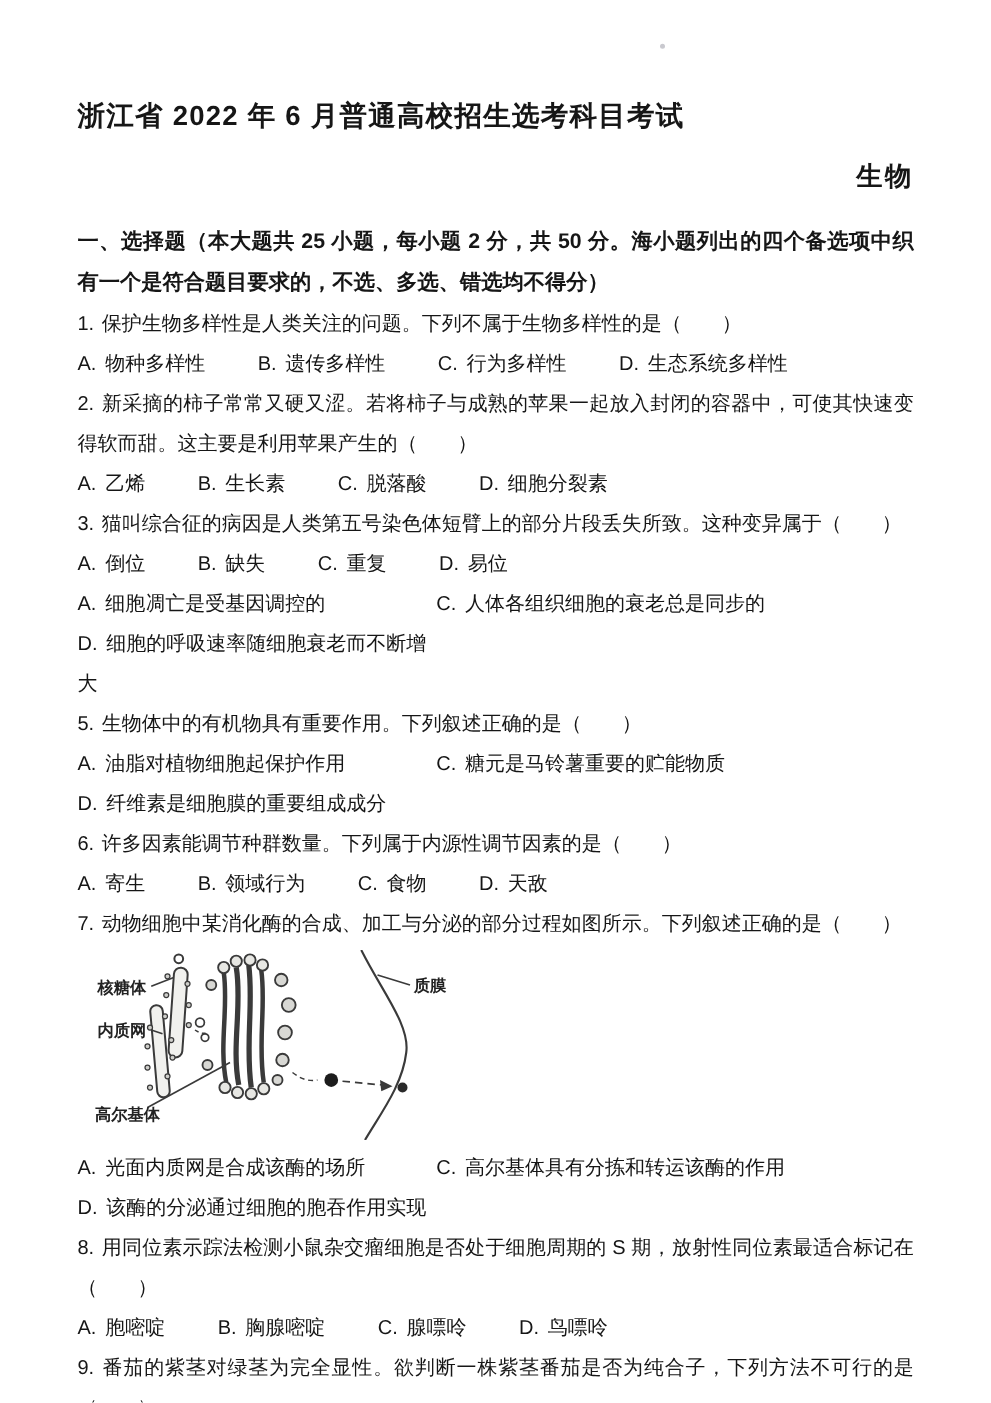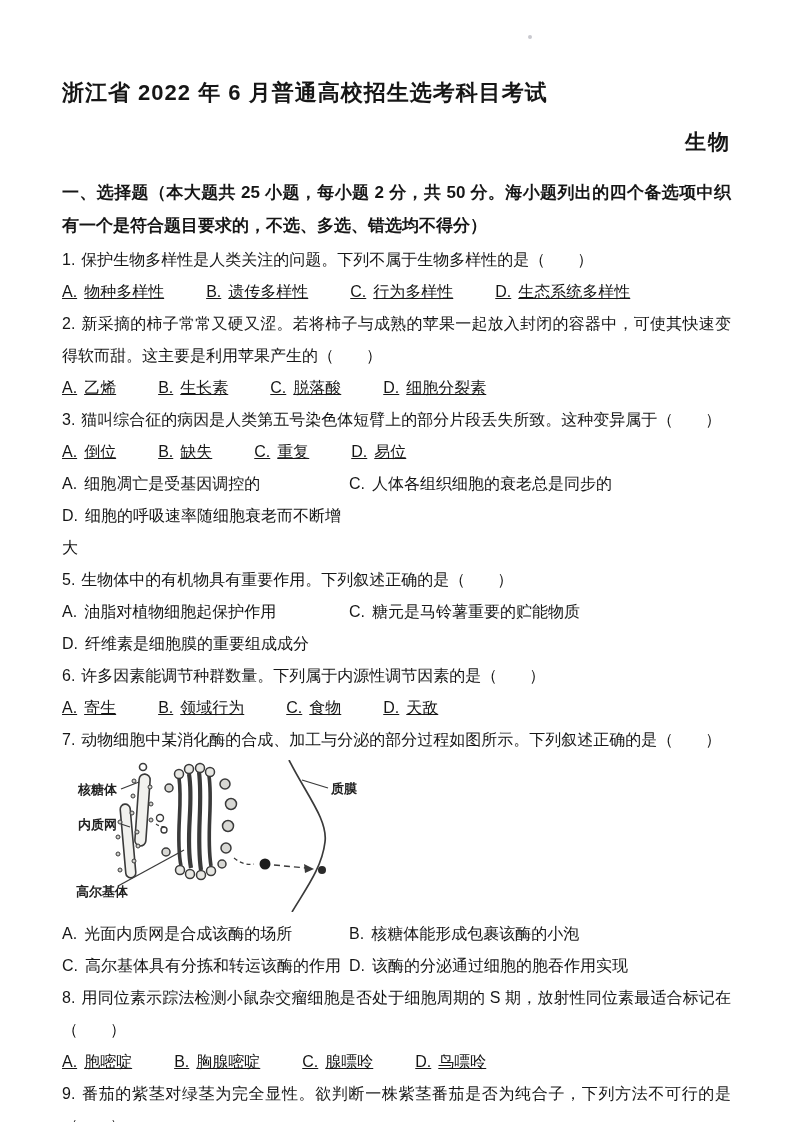--- a/index.html
+++ b/index.html
@@ -18,21 +18,21 @@
     margin:0 0 20px 0;letter-spacing:2px;
   }
   .section-header{
     font-weight:bold;font-size:17px;line-height:33px;margin:0 0 2px 0;
     text-align:justify;
   }
   .question{margin:0;}
   .stem{font-size:16px;line-height:32px;margin:0;text-align:justify;}
   .qnum{margin-right:6px;}
   .options{font-size:16px;line-height:32px;margin:0;}
-  .options.inline{display:flex;flex-wrap:wrap;text-decoration:underline;}
+  .options.inline{display:flex;flex-wrap:wrap;}
   .options.inline .option{margin-right:42px;white-space:nowrap;}
   .options.grid{display:grid;grid-template-columns:287px auto;}
   .opt-label{margin-right:7px;}
   .diagram-wrap{margin:4px 0 2px 14px;}
   svg text{font-family:"Liberation Sans","DejaVu Sans",sans-serif;}
   .artifact-dot{
     position:absolute;left:528px;top:35px;width:4px;height:4px;
     background:#c9c9cf;border-radius:50%;
   }
 </style>
@@ -188,21 +188,20 @@
       <text x="2" y="69" font-size="13" font-weight="bold" fill="#222">内质网</text>
       <line x1="42" y1="126" x2="108" y2="90" stroke="#3a3a3a" stroke-width="1.3"></line>
       <text x="0" y="136" font-size="13" font-weight="bold" fill="#222">高尔基体</text>
       <line x1="226" y1="20" x2="252" y2="28" stroke="#3a3a3a" stroke-width="1.3"></line>
       <text x="255" y="33" font-size="13" font-weight="bold" fill="#222">质膜</text>
     </svg>
   </div>
         </div>
     <p class="options grid">
           <span class="option"><span class="opt-label">A.</span><span>光面内质网是合成该酶的场所</span></span>
-          <span class="option"><span class="opt-label">B.</span><span>核糖体能形成包裹该酶的小泡</span></span>
           <span class="option"><span class="opt-label">C.</span><span>高尔基体具有分拣和转运该酶的作用</span></span>
           <span class="option"><span class="opt-label">D.</span><span>该酶的分泌通过细胞的胞吞作用实现</span></span>
         </p>
   </div>
       <div class="question">
     <p class="stem">
       <span class="qnum">8.</span><span>用同位素示踪法检测小鼠杂交瘤细胞是否处于细胞周期的 S 期，放射性同位素最适合标记在（　　）</span>
     </p>
     <div></div>
     <p class="options inline">

